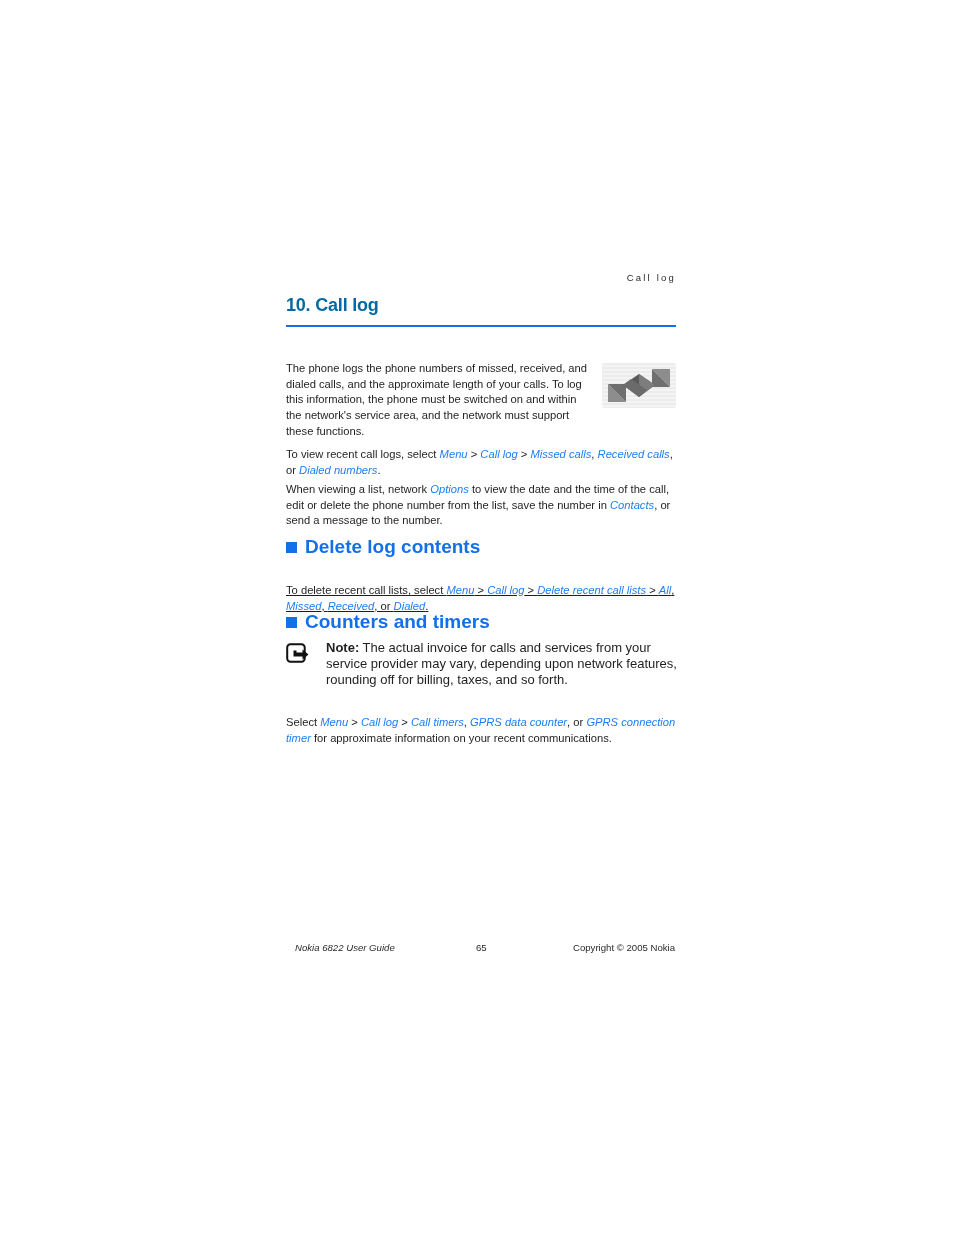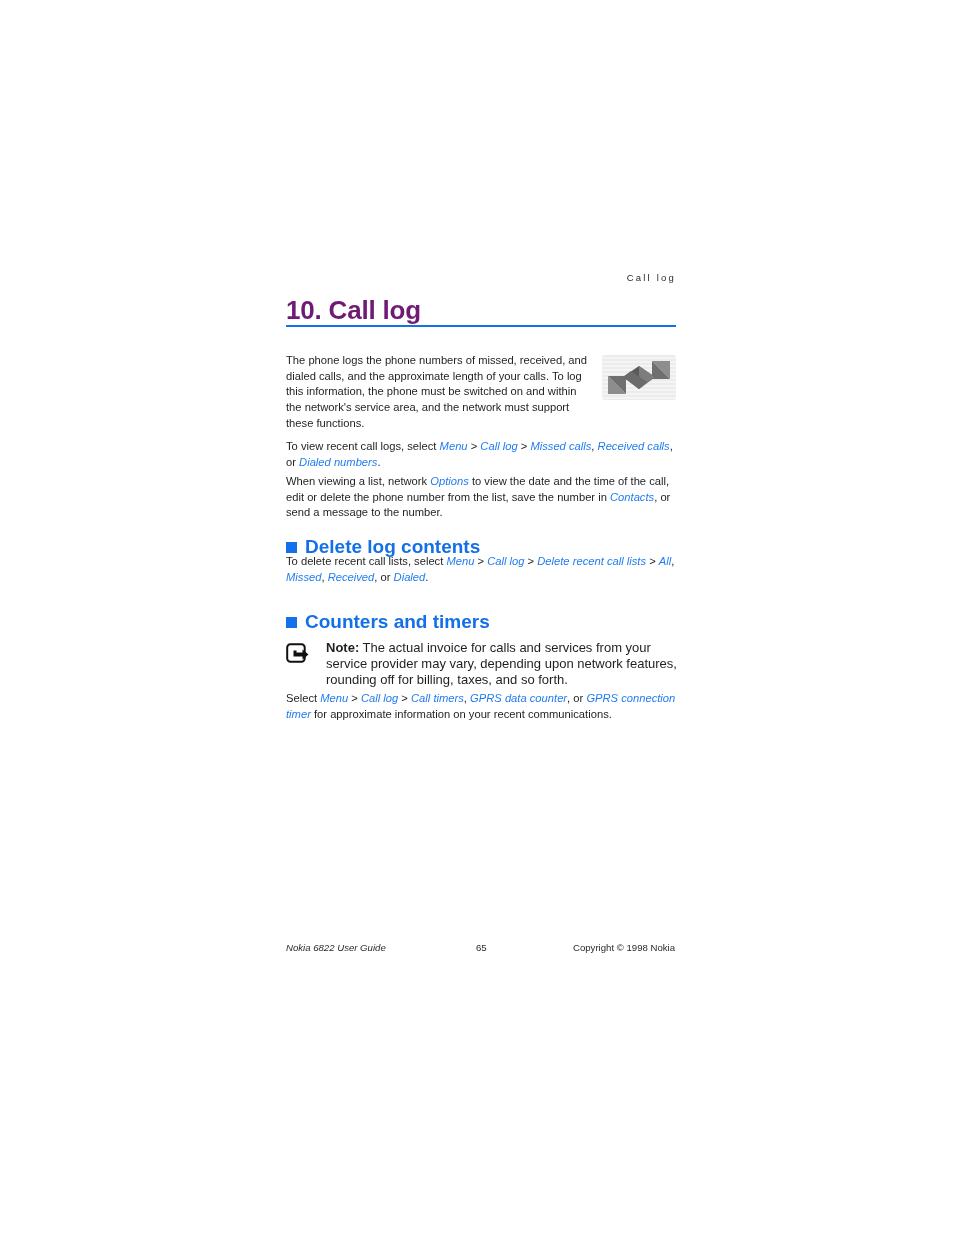--- a/index.html
+++ b/index.html
@@ -34,42 +34,43 @@
     letter-spacing: 2.2px;
     color: #2a2a2a;
   }
 
   
   .chapter-title {
     position: absolute;
     left: 286px;
     top: 296px;
     width: 390px;
-    font-size: 26px;
+    font-size: 18px;
     font-weight: bold;
-    color: #701a75;
+    color: #0369a1;
     letter-spacing: -0.2px;
     line-height: 1.1;
   }
   .title-rule {
     position: absolute;
     left: 286px;
     top: 325px;
     width: 390px;
     height: 1.5px;
     background: #1470e8;
   }
 
   
   .para {
     position: absolute;
     font-size: 11.2px;
     line-height: 15.7px;
     color: #1f1f1f;
     text-align: left;
+    margin-top: 8px;
   }
   .lnk {
     color: #1f7cf0;
     font-style: italic;
   }
   .sep {
     color: #1f1f1f;
     font-style: normal;
   }
 
@@ -117,26 +118,27 @@
     background: #1470e8;
     margin-right: 8px;
     position: relative;
     top: 0px;
   }
   #head-delete { top: 538px; }
   #head-counters { top: 613px; }
 
   #para-delete {
     left: 286px;
-    top: 554px;
-    width: 392px;
+    top: 575px;
+    width: 392px;
+    text-decoration: underline;
   }
   #para-select {
     left: 286px;
-    top: 691px;
+    top: 707px;
     width: 392px;
   }
 
   
   .note-block {
     position: absolute;
     left: 286px;
     top: 640px;
     width: 392px;
   }
@@ -161,21 +163,21 @@
   .footer {
     position: absolute;
     left: 286px;
     top: 942px;
     width: 400px;
     font-size: 9.6px;
     color: #2a2a2a;
   }
   .footer-left {
     position: absolute;
-    left: 0;
+    left: 9px;
     top: 0;
     font-style: italic;
   }
   .footer-center {
     position: absolute;
     left: 190px;
     top: 0;
   }
   .footer-right {
     position: absolute;
@@ -250,16 +252,16 @@
     </div>
   </div>
 
   <div class="para" id="para-select">
     <span>Select </span><span class="lnk">Menu</span><span class="sep"> &gt; </span><span class="lnk">Call log</span><span class="sep"> &gt; </span><span class="lnk">Call timers</span><span class="sep">, </span><span class="lnk">GPRS data counter</span><span class="sep">, or </span><span class="lnk">GPRS connection timer</span><span> for approximate information on your recent communications.</span>
   </div>
 
   <div class="footer">
     <span class="footer-left">Nokia 6822 User Guide</span>
     <span class="footer-center">65</span>
-    <span class="footer-right">Copyright © 1998 Nokia</span>
+    <span class="footer-right">Copyright © 2005 Nokia</span>
   </div>
 
 </div>
 
 </body></html>

